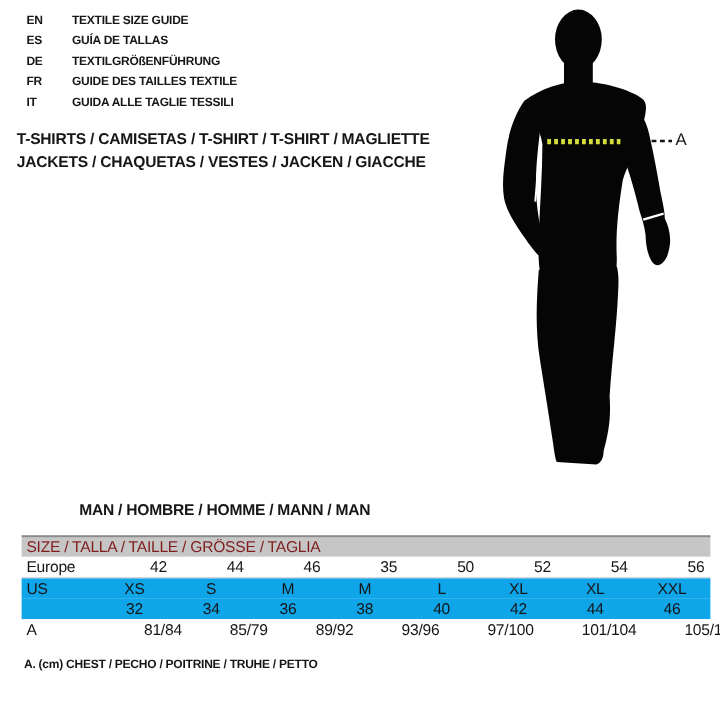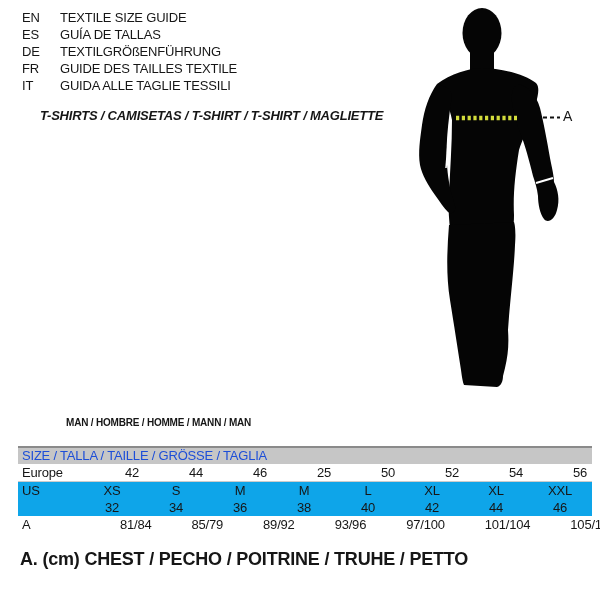--- a/index.html
+++ b/index.html
@@ -2,42 +2,42 @@
 <html><head>
 <meta charset="utf-8">
 <style>
   html,body{margin:0;padding:0;background:#ffffff;}
   .canvas{
     position:relative;width:600px;height:600px;background:#ffffff;overflow:hidden;
     font-family:"Liberation Sans","DejaVu Sans",sans-serif;color:#161616;
   }
   
   .lang-list{position:absolute;left:22px;top:9px;}
-  .lang-row{display:flex;height:17px;line-height:17px;font-size:13px;font-weight:400;letter-spacing:-0.2px;align-items:flex-end;}
+  .lang-row{display:flex;height:17px;line-height:17px;font-size:10px;font-weight:700;letter-spacing:-0.2px;align-items:flex-end;}
   .lang-code{width:38px;flex:0 0 38px;}
   
-  .cat-list{position:absolute;left:40px;top:106px;font-style:italic;}
+  .cat-list{position:absolute;left:14px;top:106px;}
   .cat-line{height:19px;line-height:19px;font-size:13px;font-weight:700;letter-spacing:-0.2px;white-space:nowrap;}
   
   .figure-area{position:absolute;left:390px;top:0;width:210px;height:400px;}
   .figure-area svg{position:absolute;left:0;top:0;}
   .measure-a{position:absolute;left:173px;top:108px;font-size:14px;font-weight:400;letter-spacing:0;}
   
-  .section-title{position:absolute;left:20px;top:417px;font-size:10px;font-weight:700;letter-spacing:-0.2px;padding-left:46px;}
+  .section-title{position:absolute;left:20px;top:417px;font-size:13px;font-weight:700;letter-spacing:-0.2px;padding-left:46px;}
   
   .size-table{position:absolute;left:18px;top:446px;width:574px;border-top:2px solid #8a8a8a;font-size:13px;letter-spacing:-0.2px;}
-  .t-header{height:16px;line-height:16px;background:#c6c6c6;color:#1d4ed8;padding-left:4px;font-weight:400;}
+  .t-header{height:16px;line-height:16px;background:#c6c6c6;color:#7f1d1d;padding-left:4px;font-weight:400;}
   .t-row{display:flex;height:17px;line-height:17px;}
   .t-row .rlabel{flex:0 0 58px;padding-left:4px;}
   .t-row .cell{flex:1 1 0;text-align:center;}
   .row-white{background:#ffffff;gap:40px;}
   .row-shaded{background:#0ea5e9;}
   .row-sep{border-bottom:1px solid #cccccc;}
   
-  .footnote{position:absolute;left:20px;top:549px;font-size:18px;font-weight:700;letter-spacing:-0.2px;}
+  .footnote{position:absolute;left:20px;top:549px;font-size:10px;font-weight:700;letter-spacing:-0.2px;}
 </style>
 </head>
 <body>
 
 <div class="canvas">
 
   <div class="lang-list">
     <div class="lang-row">
       <span class="lang-code">EN</span>
       <span>TEXTILE SIZE GUIDE</span>
@@ -55,20 +55,21 @@
       <span>GUIDE DES TAILLES TEXTILE</span>
     </div>
     <div class="lang-row">
       <span class="lang-code">IT</span>
       <span>GUIDA ALLE TAGLIE TESSILI</span>
     </div>
   </div>
 
   <div class="cat-list">
     <div class="cat-line">T-SHIRTS / CAMISETAS / T-SHIRT / T-SHIRT / MAGLIETTE</div>
+    <div class="cat-line">JACKETS / CHAQUETAS / VESTES / JACKEN / GIACCHE</div>
   </div>
 
   <div class="figure-area">
     <svg width="210" height="400" viewBox="390 0 210 400">
       <g fill="#050505" stroke="none">
         <ellipse cx="482" cy="33" rx="19.5" ry="25"></ellipse>
         <rect x="470" y="46" width="24" height="28"></rect>
         <path d="M437,84 C450,74 470,68 482,68 C500,68 525,74 536,83 C540,87 538,95 536,103 C530,125 522,140 519,150 C515,175 513,195 514,215 C514,228 512,235 510,240 L452,240 C449,225 448,210 449,195 C450,170 452,145 452,120 C450,108 444,96 437,84 Z"></path>
         <path d="M518,84 C528,86 536,94 540,108 C543,120 547,140 550,158 C552,168 554,176 554,182 C558,190 560,200 557,210 C555,219 548,224 544,219 C540,214 538,204 538,196 C537,188 535,182 533,176 C529,160 525,145 521,135 C517,125 513,112 512,102 C511,93 513,86 518,84 Z"></path>
         <path d="M437,84 C429,95 424,110 422,125 C420,140 418,152 420,165 C422,175 428,185 435,195 C440,202 444,208 448,212 C452,215 456,212 455,206 C453,198 450,190 449,182 C447,170 446,155 447,140 C448,125 450,108 452,96 C452,90 446,86 437,84 Z"></path>
@@ -85,21 +86,21 @@
   <div class="section-title">MAN / HOMBRE / HOMME / MANN / MAN</div>
 
   <div class="size-table">
     <div class="t-header">SIZE / TALLA / TAILLE / GRÖSSE / TAGLIA</div>
 
     <div class="t-row row-white row-sep">
       <span class="rlabel">Europe</span>
       <span class="cell">42</span>
       <span class="cell">44</span>
       <span class="cell">46</span>
-      <span class="cell">25</span>
+      <span class="cell">35</span>
       <span class="cell">50</span>
       <span class="cell">52</span>
       <span class="cell">54</span>
       <span class="cell">56</span>
     </div>
 
     <div class="t-row row-shaded">
       <span class="rlabel">US</span>
       <span class="cell">XS</span>
       <span class="cell">S</span>

